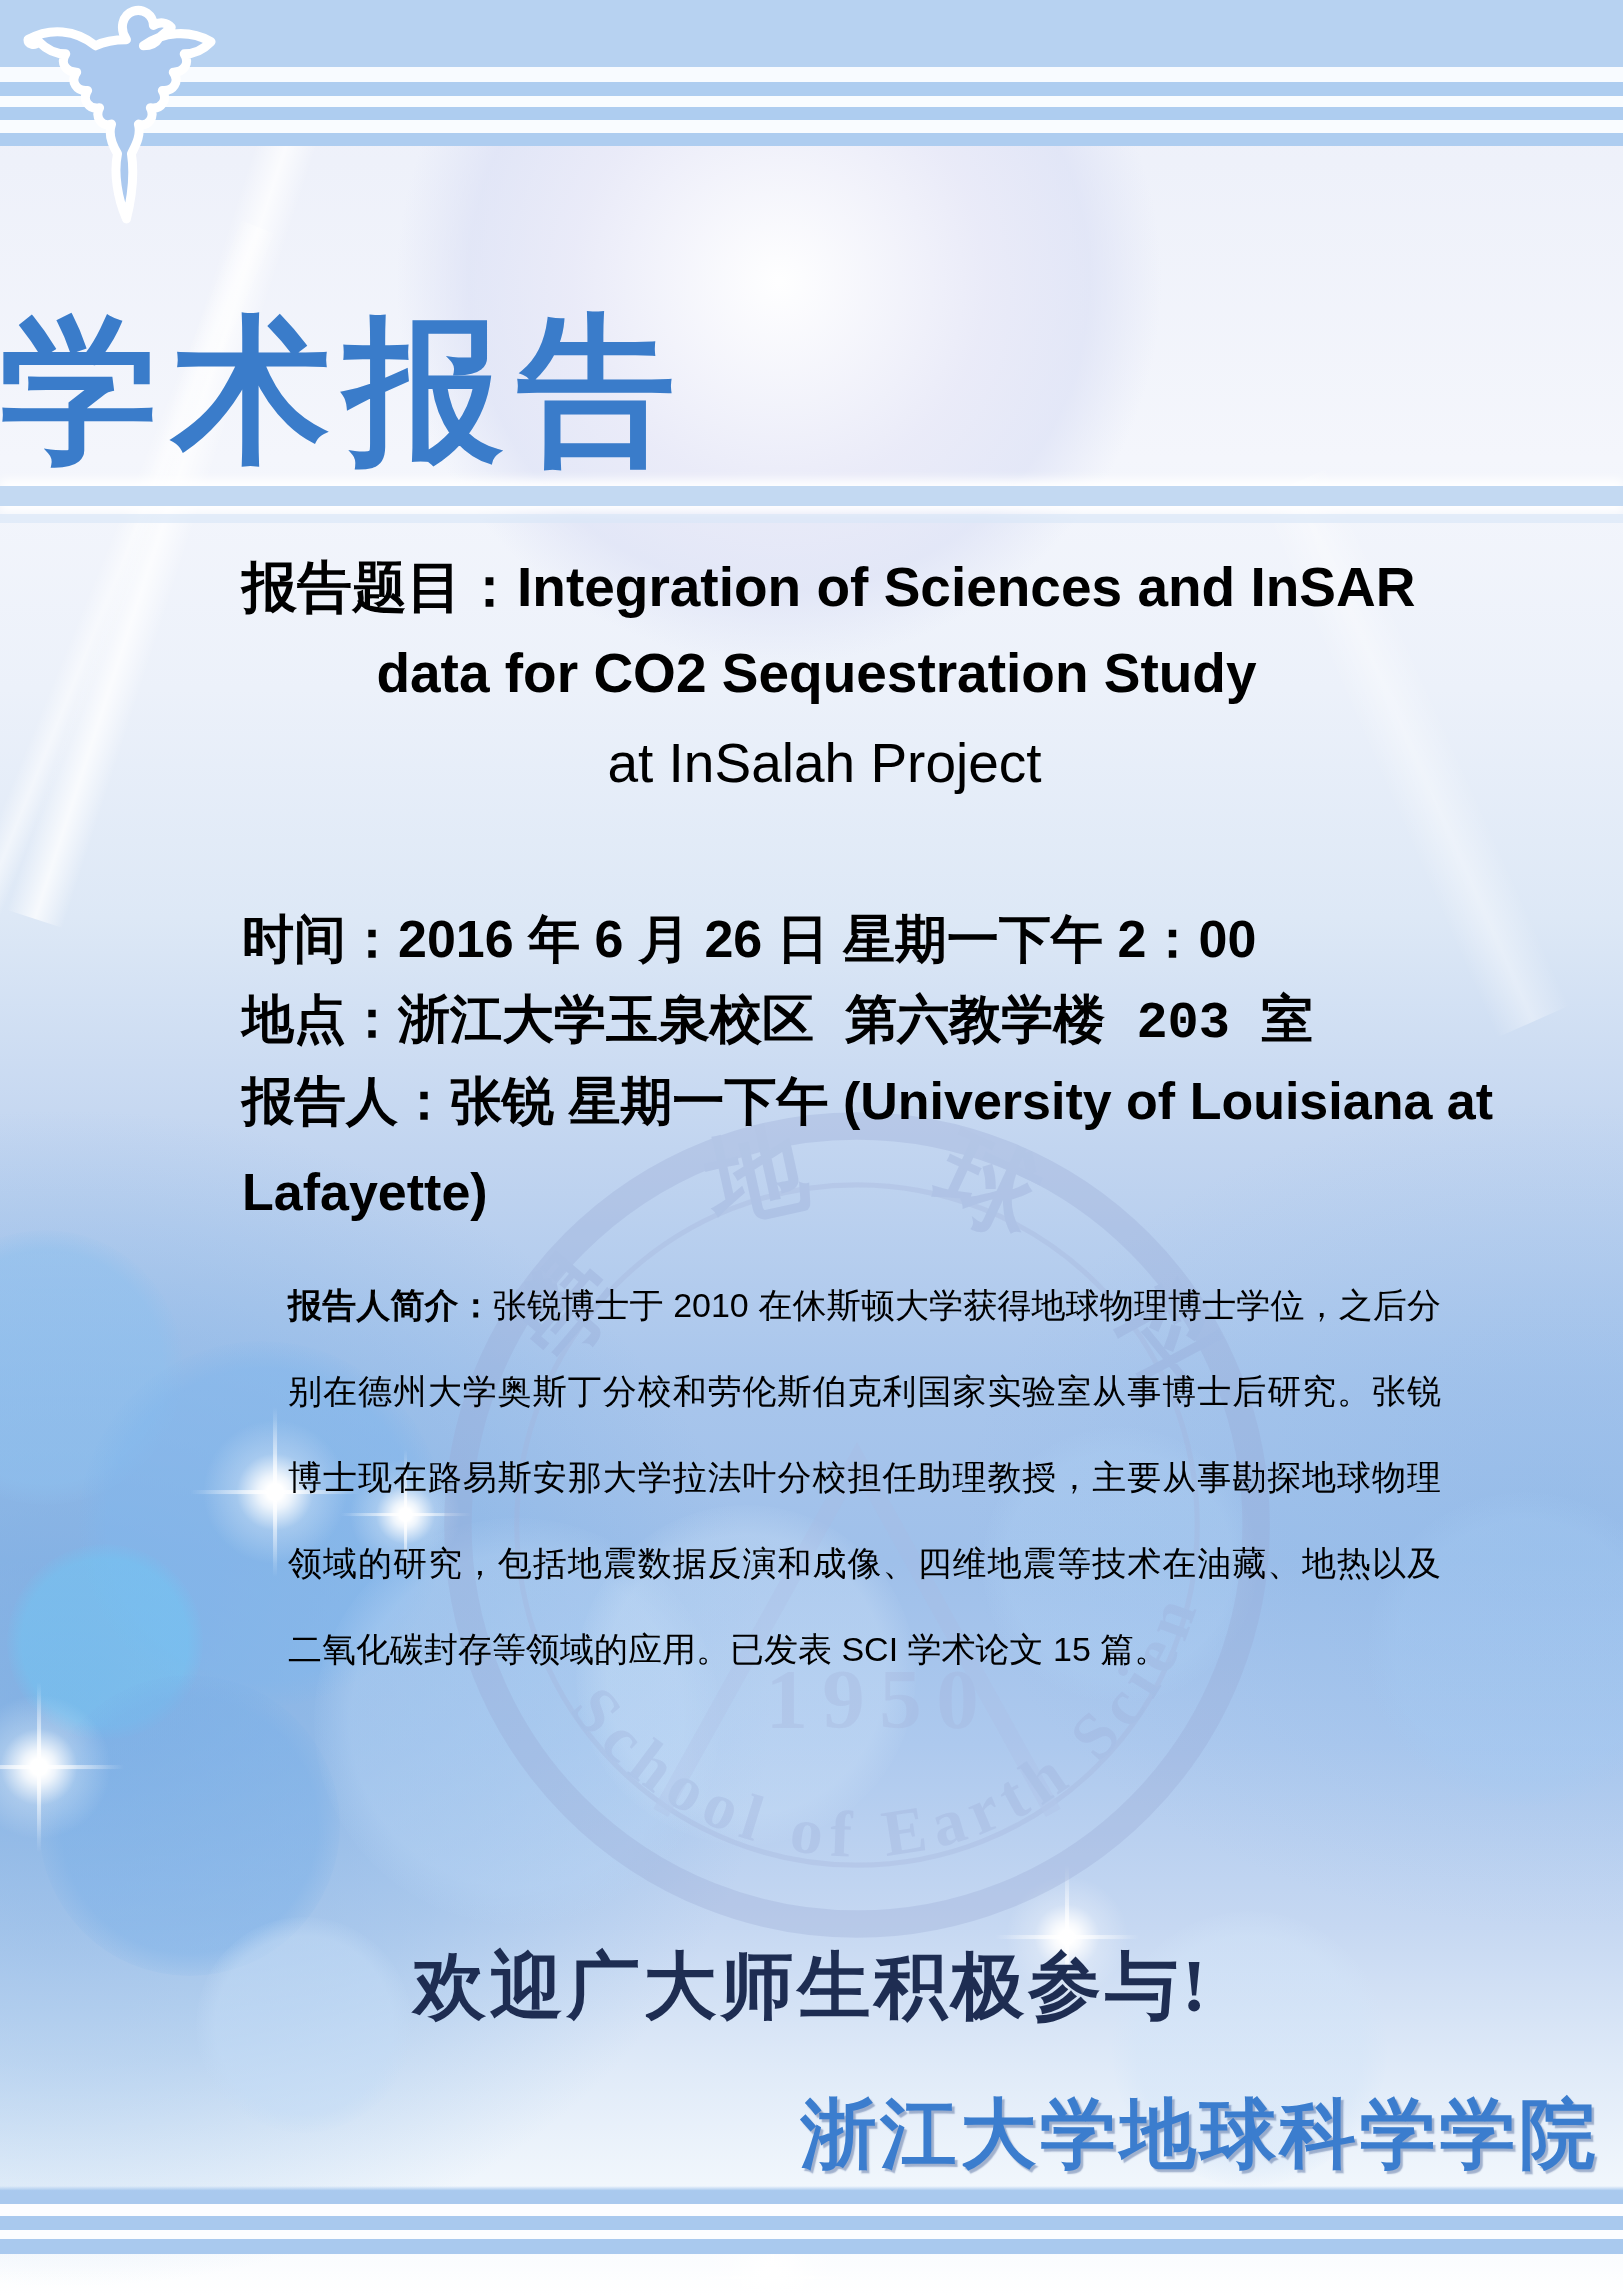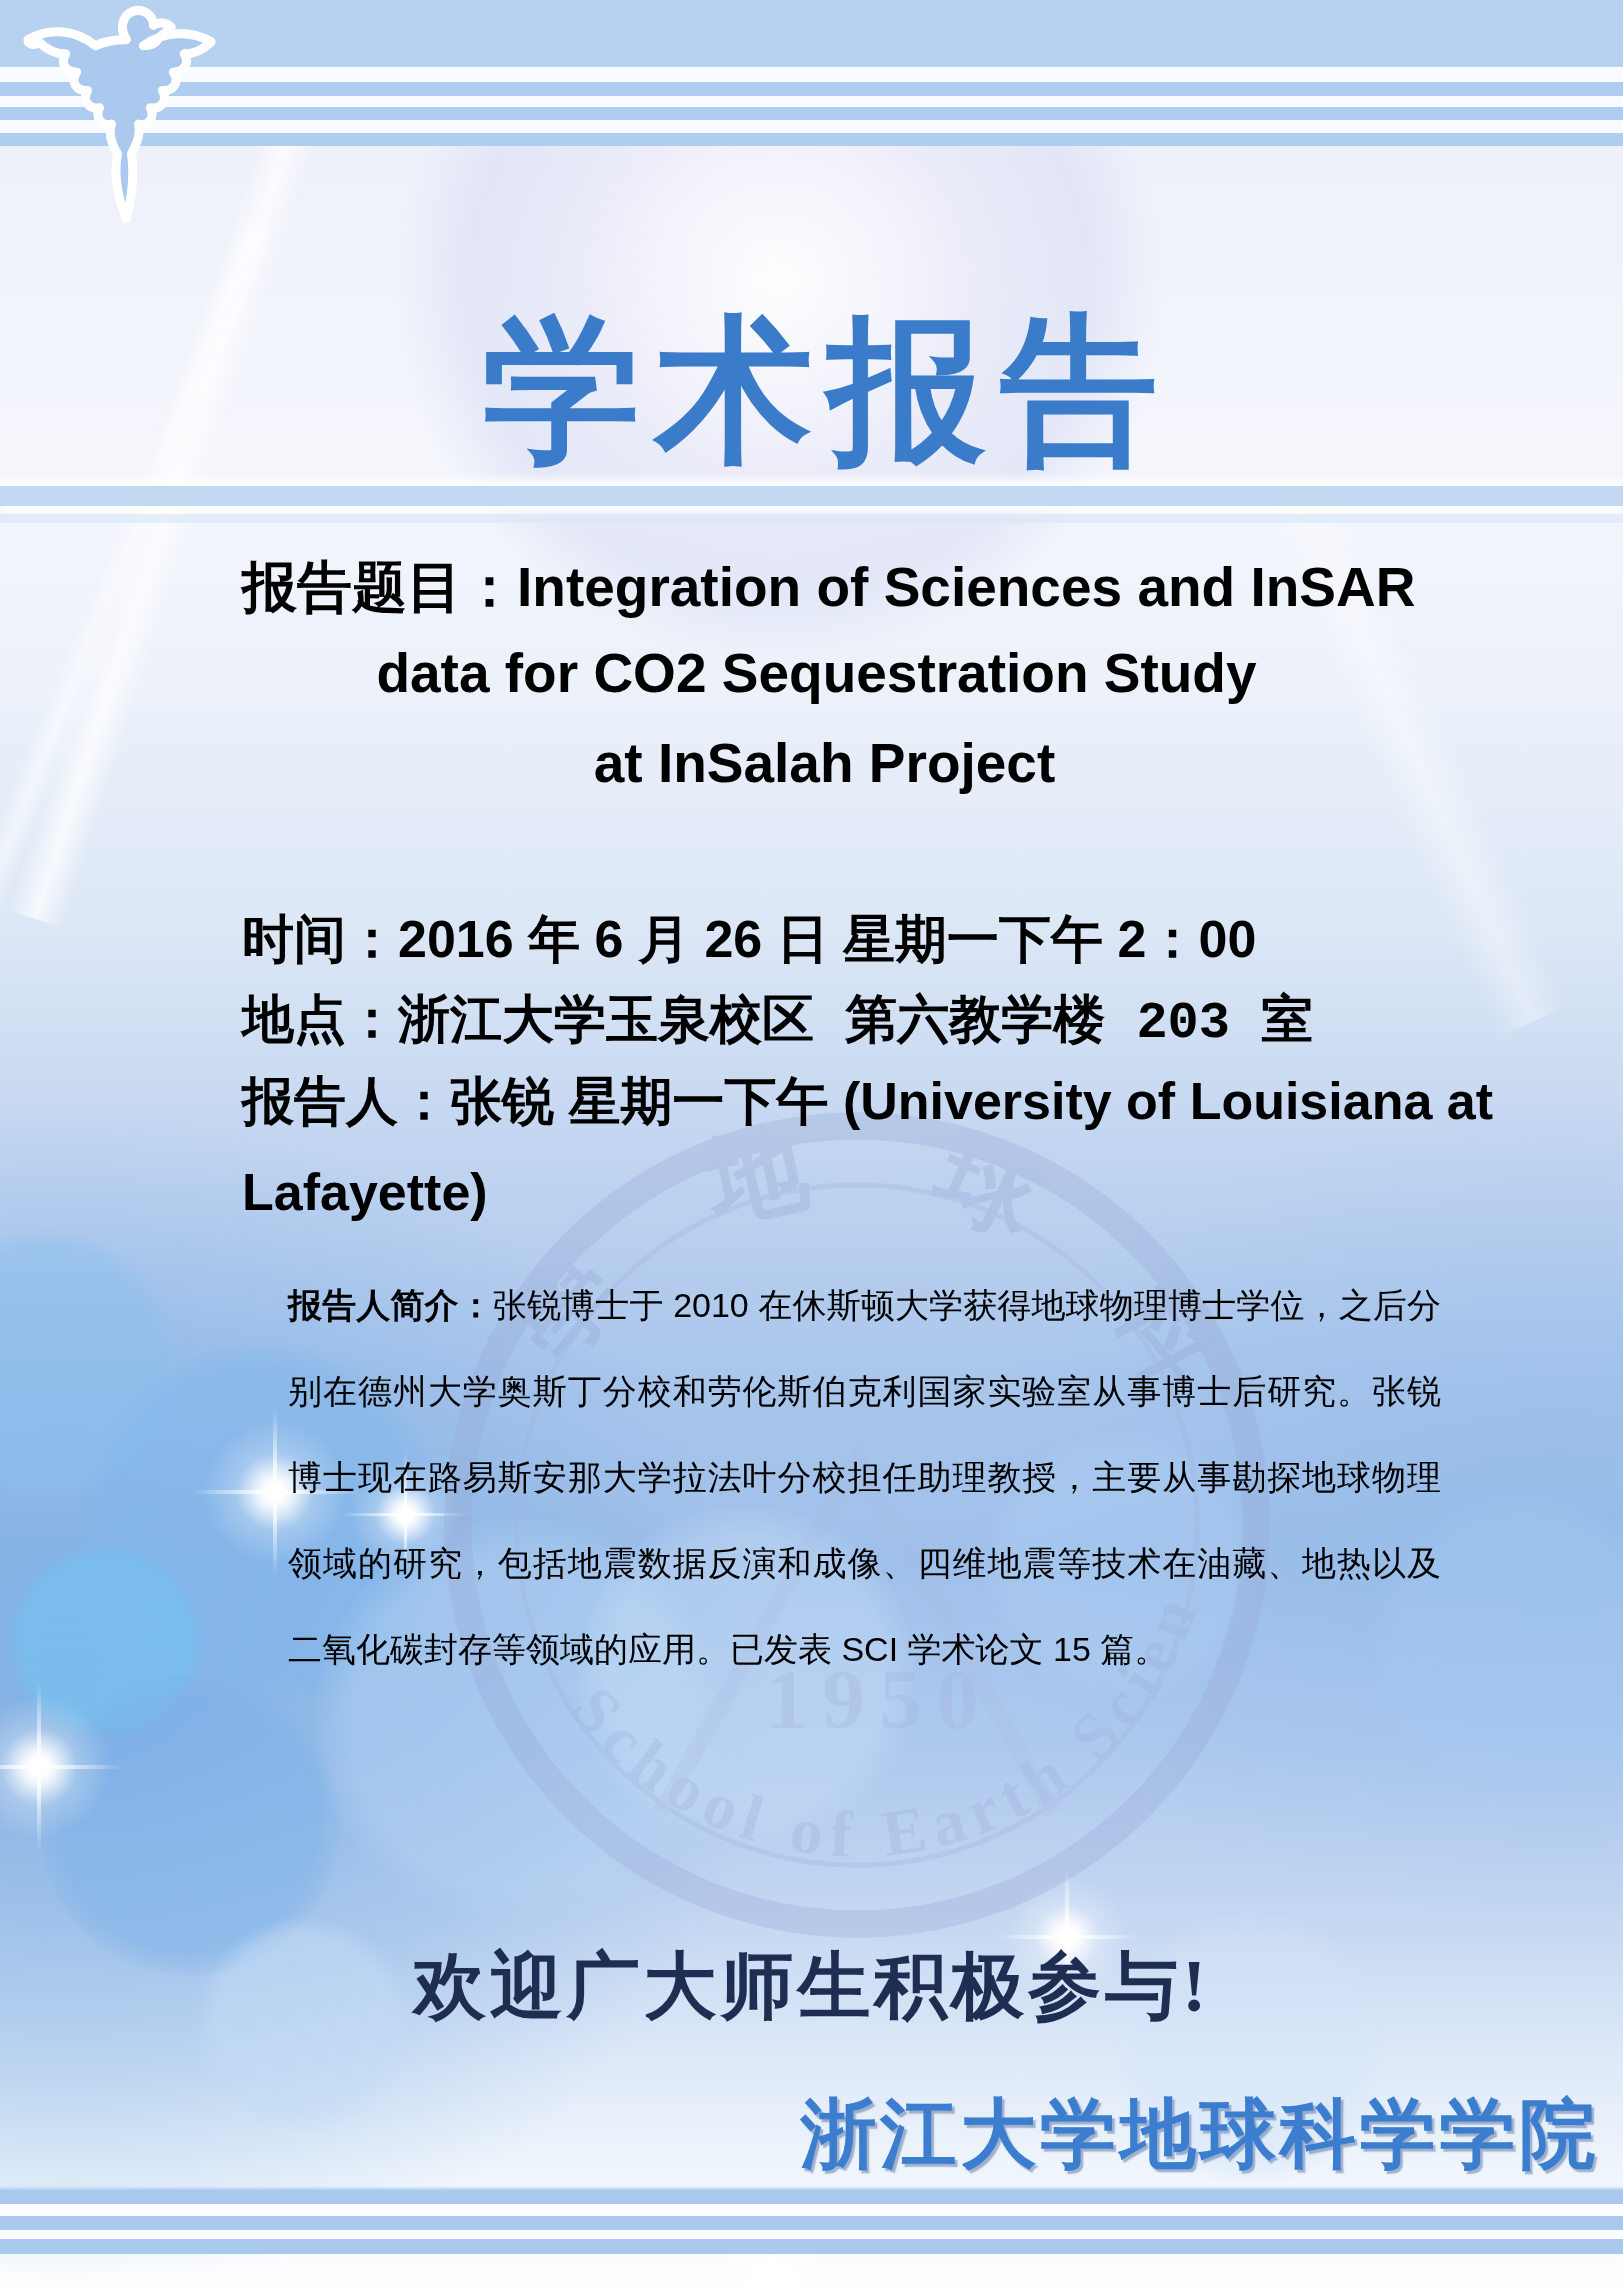--- a/index.html
+++ b/index.html
@@ -48,31 +48,31 @@
     background:linear-gradient(180deg,
       rgba(169,201,238,0) 0px,#a9c9ee 4.6px,#a9c9ee 17.7px,
       #fcfdff 17.7px,#fcfdff 30px,
       #a9c9ee 30px,#a9c9ee 44px,
       #fcfdff 44px,#fcfdff 53px,
       #a9c9ee 53px,#a9c9ee 68px,rgba(169,201,238,0) 68px);}
 
   .dove{left:14.4px;top:5.2px;z-index:4;}
 
   
-  .heading{left:0;right:0;top:296px;z-index:5;text-align:center;
-    font-size:158px;font-weight:bold;letter-spacing:14.4px;color:#3a7cca;line-height:1.2;padding-left:32px;}
+  .heading{left:0;right:0;top:296px;z-index:5;
+    font-size:158px;font-weight:bold;letter-spacing:14.4px;color:#3a7cca;line-height:1.2;}
   .divider-band{left:0;top:486px;width:100%;height:19.6px;background:#c3d9f2;z-index:2;
     box-shadow:0 -6.5px 9.2px rgba(255,255,255,.95),0 6.5px 9.2px rgba(255,255,255,.95);}
   .divider-band2{left:0;top:514px;width:100%;height:9.2px;background:rgba(216,230,247,.65);z-index:2;}
 
   
   .txt{z-index:6;color:#000;}
   .title-line1{left:242px;top:551px;white-space:nowrap;font-size:55px;font-weight:bold;}
   .title-line2{left:226px;right:216px;top:641px;text-align:center;font-size:55px;font-weight:bold;}
-  .title-line3{left:242px;right:216px;top:731px;text-align:center;font-size:55px;font-weight:bold;}
+  .title-line3{left:242px;right:216px;top:731px;text-align:center;font-size:55px;font-weight:normal;}
   .info-line{left:242px;white-space:nowrap;font-size:52px;font-weight:bold;}
   .bio{left:242px;top:1262px;width:1153px;font-size:34px;line-height:86px;
     text-align:justify;font-weight:normal;margin-left:46px;}
   .bio .lbl{font-weight:bold;}
   .welcome{left:0;right:0;top:1938px;text-align:center;z-index:6;
     font-family:"Liberation Serif",serif;font-weight:bold;font-size:73px;
     color:#1e2d52;letter-spacing:3.9px;}
   .school{right:23.6px;top:2084px;z-index:6;white-space:nowrap;
     font-size:76px;font-weight:bold;color:#3b7dce;letter-spacing:3.9px;
     text-shadow:2.6px 3.3px 1.3px rgba(45,75,135,0.4);margin-left:48px;}

